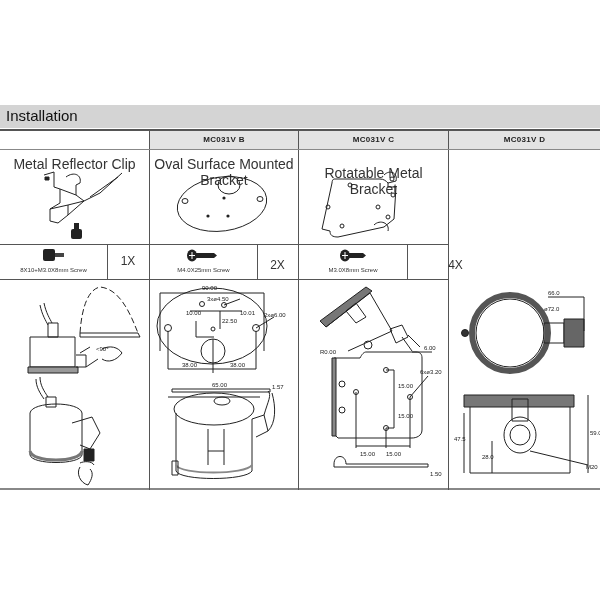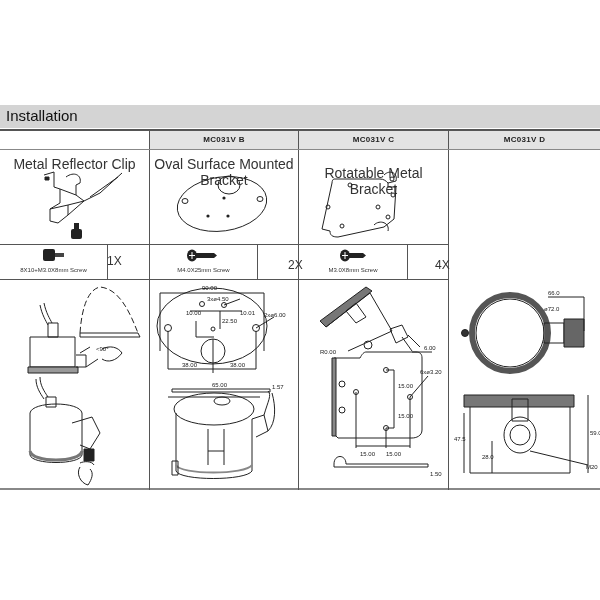--- a/index.html
+++ b/index.html
@@ -5,21 +5,21 @@
   html, body { margin:0; padding:0; background:#fff; }
   body { width:600px; height:600px; position:relative; overflow:hidden; font-family:"Liberation Sans", sans-serif; color:#222; }
   .section-bar { position:absolute; left:0; top:105px; width:600px; height:23px; background:#d4d4d4; }
   .section-title { position:absolute; left:6px; top:2px; font-size:15px; font-weight:normal; color:#111;text-align:right; }
   .grid { position:absolute; left:0; top:129px; width:600px; height:361px; border-top:2px solid #555; border-bottom:2px solid #888; box-sizing:border-box; }
   .col-head { position:absolute; top:0; height:18px; background:#e3e3e3; font-size:8px; font-weight:bold; text-align:center; line-height:18px; color:#222; letter-spacing:0.3px; }
   .vline { position:absolute; width:1px; background:#555; }
   .hline { position:absolute; height:1px; background:#555; }
   .cell-title { position:absolute; font-size:14px; text-align:center; color:#333; }
   .screw-label { position:absolute; font-size:6px; text-align:center; color:#333; }
-  .qty { position:absolute; font-size:12px; text-align:left; color:#333; }
+  .qty { position:absolute; font-size:12px; text-align:center; color:#333; }
   svg { position:absolute; overflow:visible; }
   svg * { vector-effect:non-scaling-stroke; }
   .dim { font-family:"Liberation Sans", sans-serif; font-size:6px; fill:#222; }
 </style>
 </head>
 <body>
 
 <div class="section-bar">
   <span class="section-title">Installation</span>
 </div>
@@ -89,21 +89,21 @@
   <div class="screw-label" style="left:0;top:136px;width:107px;">8X10+M3.0X8mm  Screw</div>
   <div class="qty" style="left:107px;top:123px;width:42px;">1X</div>
 
   <svg style="left:186px;top:118px;" width="32" height="13" viewBox="0 0 32 13">
     <ellipse cx="6" cy="6.5" rx="5" ry="6" fill="#222"></ellipse>
       <path d="M3 6.5 L9 6.5 M6 3 L6 10" stroke="#fff" stroke-width="1"></path>
       <rect x="10" y="4" width="18" height="5" fill="#222"></rect>
       <path d="M28 4 L31 6.5 L28 9 Z" fill="#222"></path>
   </svg>
   <div class="screw-label" style="left:150px;top:136px;width:107px;">M4.0X25mm  Screw</div>
-  <div class="qty" style="left:257px;top:127px;width:41px;padding-left:31px;">2X</div>
+  <div class="qty" style="left:257px;top:127px;width:41px;">2X</div>
 
   <svg style="left:339px;top:118px;" width="28" height="13" viewBox="0 0 28 13">
     <ellipse cx="6" cy="6.5" rx="5" ry="6" fill="#222"></ellipse>
       <path d="M3 6.5 L9 6.5 M6 3 L6 10" stroke="#fff" stroke-width="1"></path>
       <rect x="10" y="4" width="14" height="5" fill="#222"></rect>
       <path d="M24 4 L27 6.5 L24 9 Z" fill="#222"></path>
   </svg>
   <div class="screw-label" style="left:299px;top:136px;width:108px;">M3.0X8mm  Screw</div>
   <div class="qty" style="left:407px;top:127px;width:41px;padding-left:28px;">4X</div>
 

